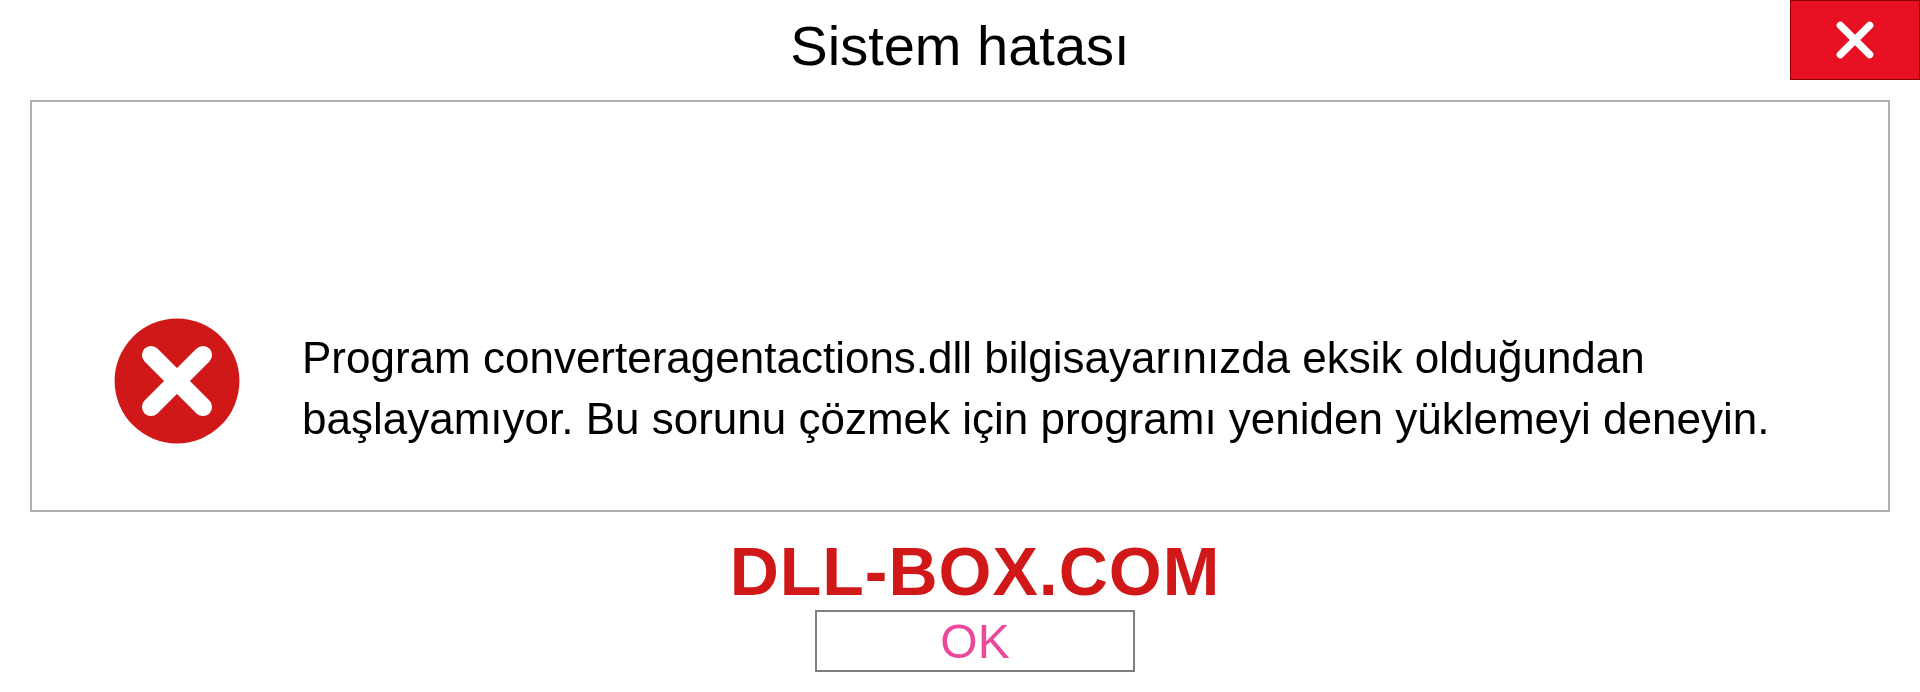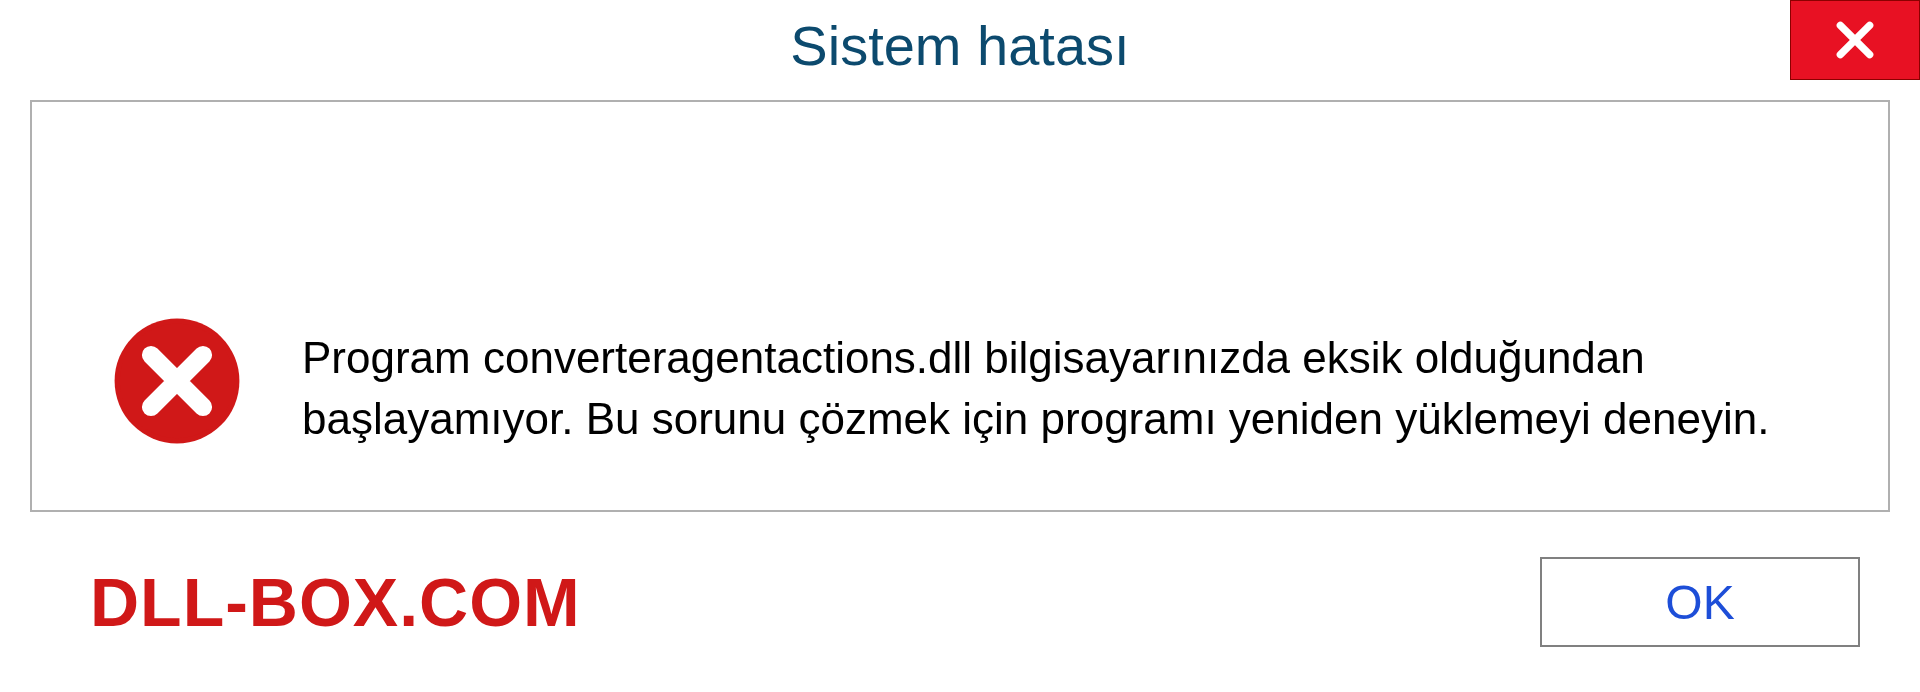--- a/index.html
+++ b/index.html
@@ -28,21 +28,21 @@
       display: flex;
       align-items: center;
       justify-content: center;
       position: relative;
       background: #ffffff;
     }
     
     .title-text {
       font-size: 56px;
       font-weight: 400;
-      color: #0c4a6e;
+      color: #000000;
     }
     
     .close-button {
       position: absolute;
       right: 0;
       top: 0;
       width: 130px;
       height: 80px;
       background: #e81123;
       border: 1px solid #8b0000;
@@ -84,37 +84,38 @@
       font-weight: 400;
     }
     
     .footer-area {
       height: 140px;
       margin: 0 30px 20px 30px;
       display: flex;
       align-items: center;
       justify-content: space-between;
       padding: 0 30px 0 60px;
+      flex-direction: column;
     }
     
     .watermark {
       font-size: 68px;
       font-weight: 900;
       color: #d01818;
       letter-spacing: 1px;
       font-family: Arial, sans-serif;
     }
     
     .ok-button {
       width: 320px;
       height: 90px;
       background: #ffffff;
       border: 2px solid #808080;
       font-size: 48px;
-      color: #1d4ed8;
+      color: #ec4899;
       cursor: pointer;
       display: flex;
       align-items: center;
       justify-content: center;
       font-family: "Segoe UI", Tahoma, Arial, sans-serif;
     }
   </style>
 </head>
 <body>
 

